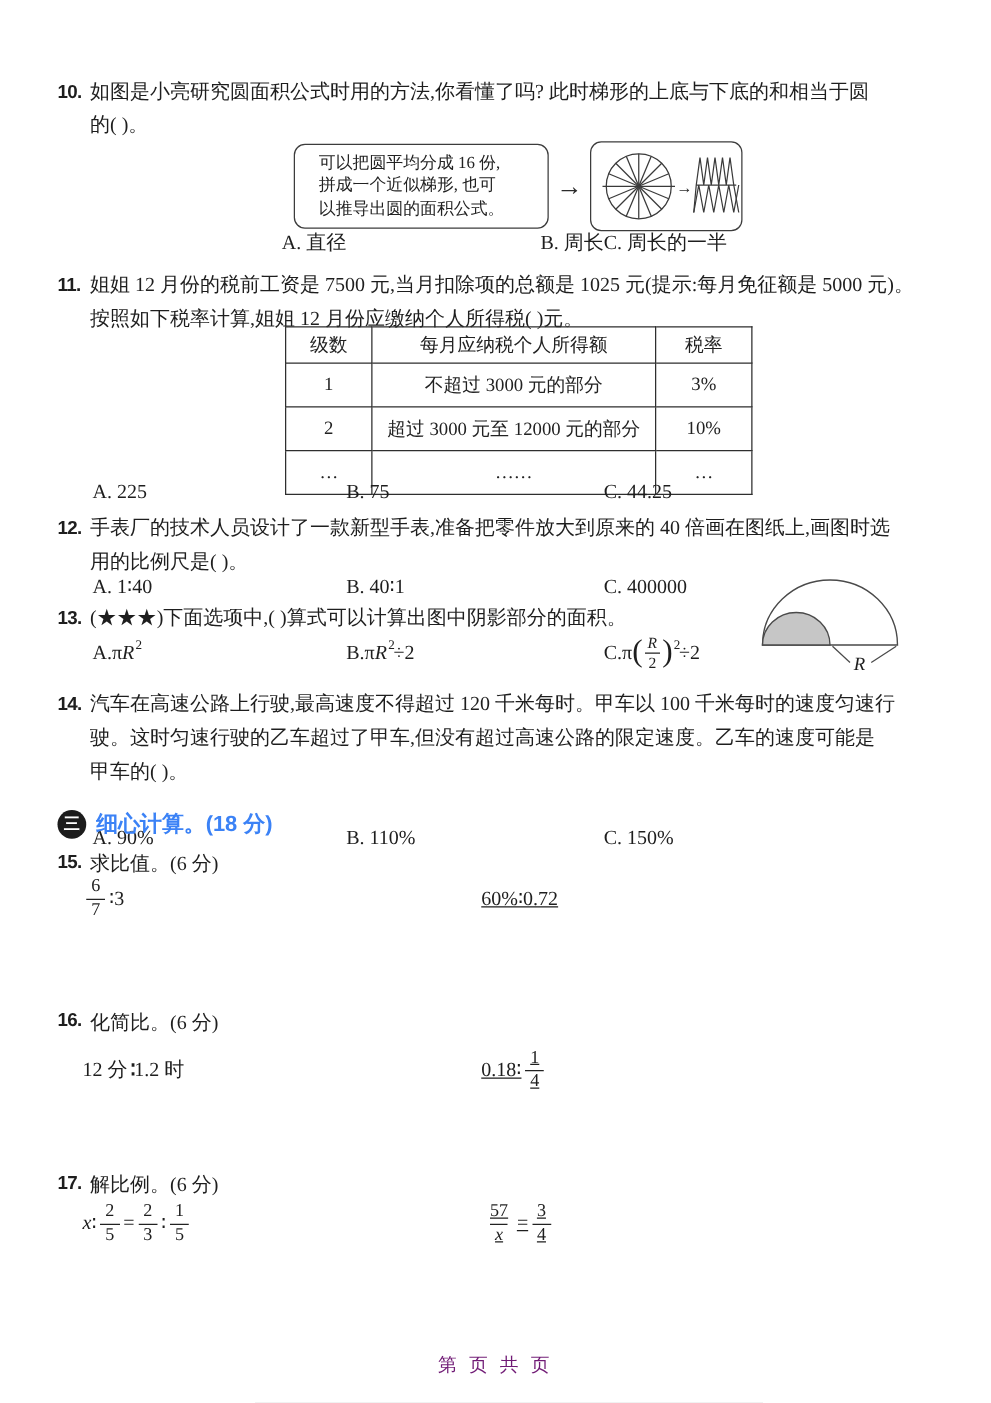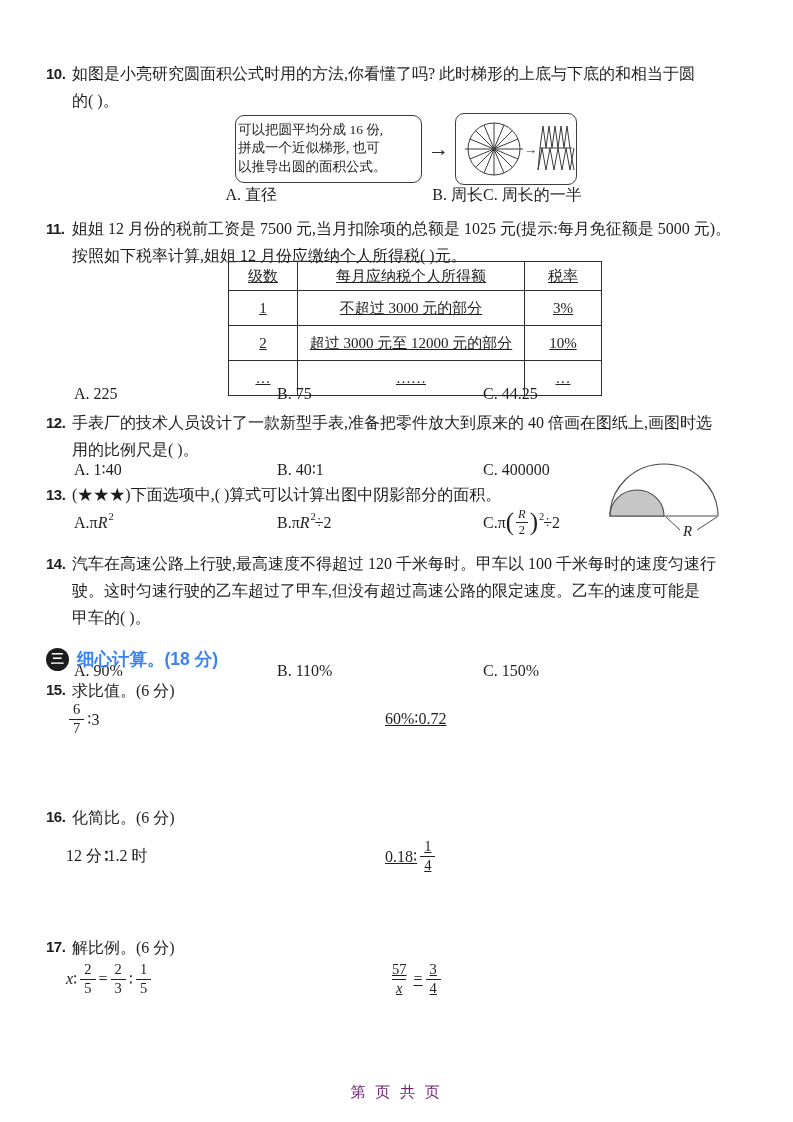--- a/index.html
+++ b/index.html
@@ -13,28 +13,28 @@
   .qline.cont{padding-left:26px;}
   .qnum{flex:0 0 26px;font-family:"Liberation Sans","DejaVu Sans",sans-serif;font-weight:bold;font-size:15px;letter-spacing:-0.5px;}
   .qtext{flex:1;}
   
   .opts{position:absolute;left:74px;display:flex;font-size:16px;line-height:22px;align-items:center;}
   .opts .o1{width:203px;}
   .opts .o2{width:206px;}
   
   .fig10{position:absolute;left:235px;top:113px;display:flex;align-items:center;}
   .bubble{
-    width:176px;border:1.4px solid #3c3c3c;border-radius:9px;padding:5px 7px 6px 2px;
+    width:176px;border:1.4px solid #3c3c3c;border-radius:9px;padding:5px 7px 6px 19px;
     font-size:13.5px;line-height:18.5px;color:#222;
   }
   .fig10-arrow{font-size:21px;padding:0 6px;color:#2b2b2b;}
   .fig10-box{width:120px;height:70px;border:1.4px solid #3c3c3c;border-radius:9px;}
   
   .taxtable{position:absolute;left:228px;top:261px;border-collapse:collapse;font-size:15px;color:#222;}
-  .taxtable td,.taxtable th{border:1.1px solid #2e2e2e;text-align:center;font-weight:normal;padding:0 6px;text-decoration:underline;}
+  .taxtable td,.taxtable th{border:1.1px solid #2e2e2e;text-align:center;font-weight:normal;padding:0 6px;}
   .taxtable tr{height:35px;}
   .taxtable tr.hdr{height:29px;}
   .col-grade{width:56px;}
   .col-amount{width:214px;}
   .col-rate{width:64px;}
   
   .mathopt{display:inline-flex;align-items:center;}
   .mvar{font-style:italic;}
   .msup{font-size:10.5px;position:relative;top:-6px;left:1px;}
   .bigparen{font-size:25px;font-weight:300;line-height:1;position:relative;top:-1px;}

